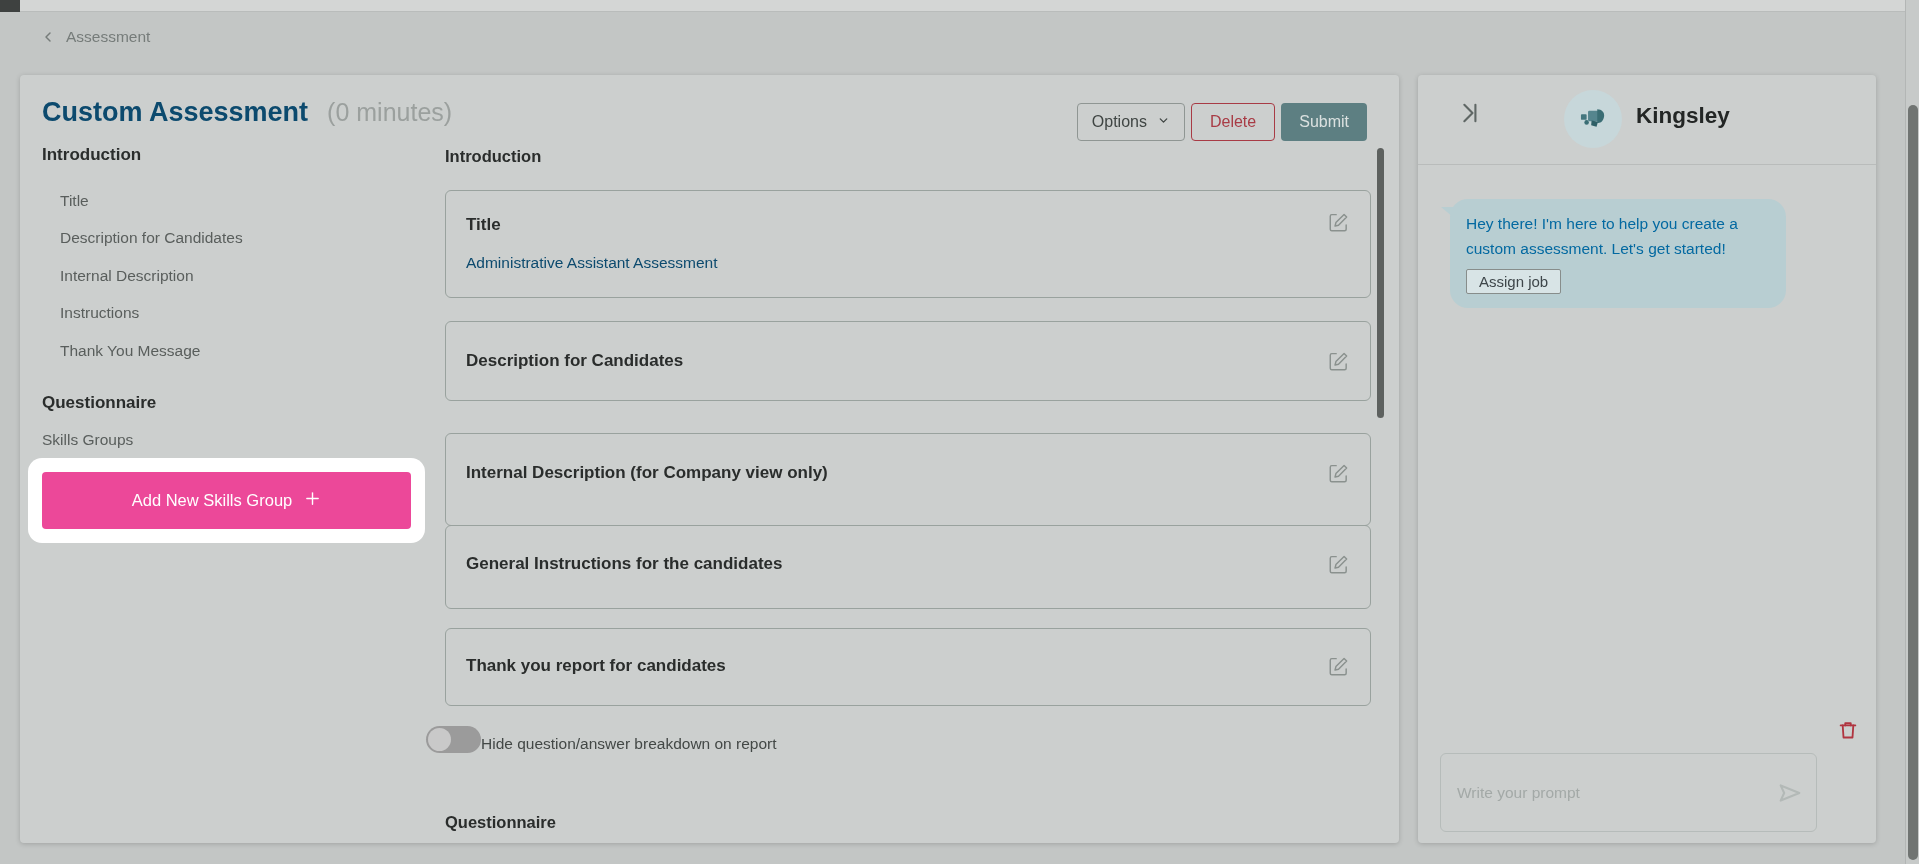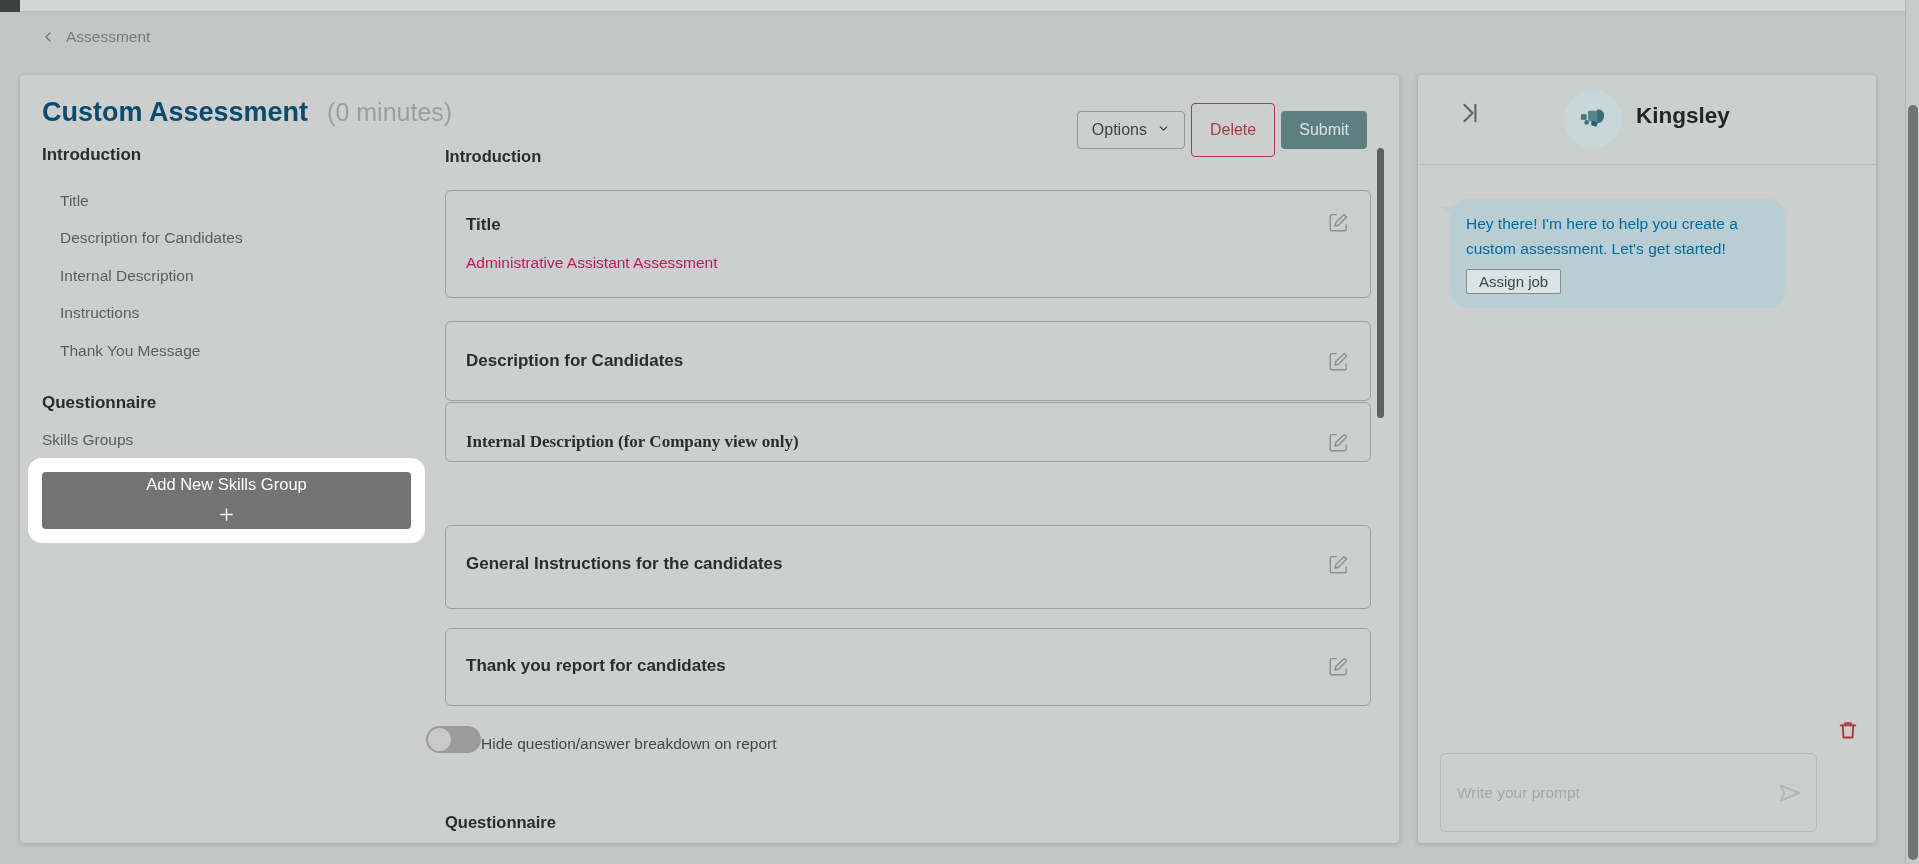--- a/index.html
+++ b/index.html
@@ -21,36 +21,36 @@
   .assistant-panel { left:1418px; width:458px; height:768px; }
 
   
   .page-title-row { position:absolute; left:22px; top:22px; display:flex; align-items:baseline; gap:12px; }
   .page-title { font-size:27px; font-weight:bold; color:#0c4a6e; }
   .page-duration { font-size:25px; color:#9ba09e;margin-left:7px; }
 
   .header-buttons { position:absolute; top:28px; right:32px; display:flex; gap:6px; align-items:center; }
   .btn { font-family:inherit; font-size:16px; border-radius:4px; cursor:pointer; display:flex; align-items:center; justify-content:center; }
   .btn-options { padding:9px 14px; gap:10px; background:transparent; border:1.5px solid #8f9693; color:#3f4543; }
-  .btn-delete { padding:17px 18px; background:transparent; border:1.5px solid #a83b45; color:#a83b45; }
+  .btn-delete { padding:9px 18px; background:transparent; border:1.5px solid #a83b45; color:#a83b45; }
   .btn-submit { padding:10px 18px; background:#5d7f82; border:none; color:#dbe1e0; }
 
   
   .nav-heading { position:absolute; left:22px; font-size:17px; font-weight:bold; color:#2a2d2c; }
   .nav-item { position:absolute; left:40px; font-size:15.5px; color:#595e5c; cursor:pointer; }
 
   .add-highlight { position:absolute; left:8px; top:383px; width:397px; height:85px; background:#ffffff; border-radius:14px; }
-  .btn-add-skills { position:absolute; left:14px; top:14px; width:369px; height:57px; background:#737373; border:none; border-radius:4px;
-    color:#ffffff; font-size:16.5px; font-family:inherit; display:flex; align-items:center; justify-content:center; gap:12px; cursor:pointer;flex-direction:column; }
+  .btn-add-skills { position:absolute; left:14px; top:14px; width:369px; height:57px; background:#ec4899; border:none; border-radius:4px;
+    color:#ffffff; font-size:16.5px; font-family:inherit; display:flex; align-items:center; justify-content:center; gap:12px; cursor:pointer; }
 
   
   .content-heading { position:absolute; left:425px; font-size:16.5px; font-weight:bold; color:#2a2d2c; }
   .card { position:absolute; left:425px; width:926px; border:1px solid #99a29e; border-radius:6px; background:transparent; }
   .card-label { font-size:17px; font-weight:bold; color:#2a2d2c; }
-  .card-value { font-size:15.5px; color:#be185d; }
+  .card-value { font-size:15.5px; color:#0c4a6e; }
   .edit-btn { position:absolute; right:20px; background:none; border:none; color:#8a918e; cursor:pointer; padding:0; }
 
   .toggle-row { position:absolute; left:406px; top:651px; display:flex; align-items:flex-end; }
   .toggle { position:relative; width:55px; height:27px; border-radius:14px; background:#9b9b9b; cursor:pointer; flex:0 0 auto; }
   .toggle-thumb { position:absolute; left:2px; top:2px; width:23px; height:23px; border-radius:50%; background:#c9c9c9; }
   .toggle-label { font-size:15.5px; color:#434846; }
 
   .inner-scrollbar { position:absolute; left:1357px; top:73px; width:7px; height:270px; background:#5d615f; border-radius:4px; cursor:pointer; }
 
   
@@ -161,21 +161,21 @@
       <button class="edit-btn" style="top:28px;">
         <span>
           <svg width="23" height="23" viewBox="0 0 24 24" fill="none" stroke="currentColor" stroke-width="1.5" stroke-linecap="round" stroke-linejoin="round">
               <path d="M20 14.5V19a1.6 1.6 0 0 1-1.6 1.6H5A1.6 1.6 0 0 1 3.4 19V5.4A1.6 1.6 0 0 1 5 3.8h4.6"></path>
               <path d="M17.8 3.6l2.7 2.7L12 14.8l-3.6.9.9-3.6z"></path>
             </svg>
         </span>
       </button>
     </div>
 
-    <div class="card" style="top:327px; height:60px;font-family:Liberation Serif, serif;">
+    <div class="card" style="top:358px; height:93px;">
       <div class="card-label" style="position:absolute; left:20px; top:29px;">Internal Description (for Company view only)</div>
       <button class="edit-btn" style="top:28px;">
         <span>
           <svg width="23" height="23" viewBox="0 0 24 24" fill="none" stroke="currentColor" stroke-width="1.5" stroke-linecap="round" stroke-linejoin="round">
               <path d="M20 14.5V19a1.6 1.6 0 0 1-1.6 1.6H5A1.6 1.6 0 0 1 3.4 19V5.4A1.6 1.6 0 0 1 5 3.8h4.6"></path>
               <path d="M17.8 3.6l2.7 2.7L12 14.8l-3.6.9.9-3.6z"></path>
             </svg>
         </span>
       </button>
     </div>

